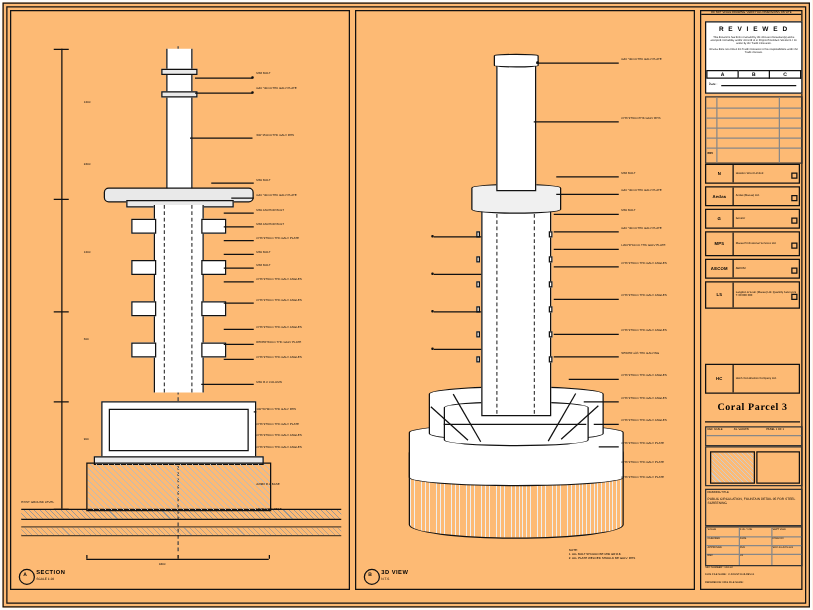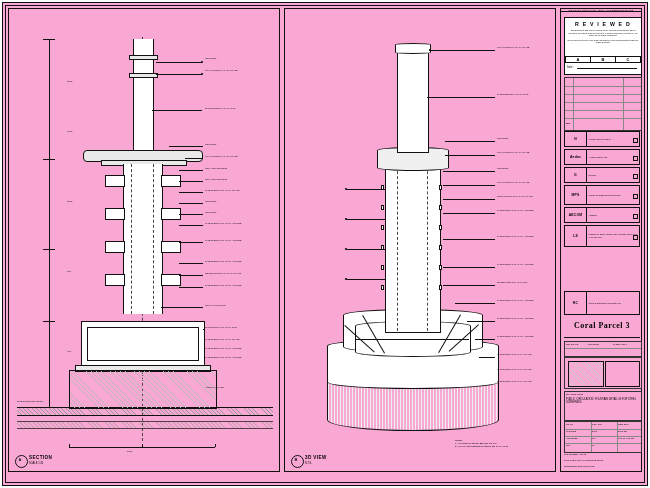--- a/index.html
+++ b/index.html
@@ -1,20 +1,20 @@
 <!DOCTYPE html>
 <html><head>
 <meta charset="utf-8">
 <style>
   html,body{margin:0;padding:0;background:#ffffff;}
   body{width:650px;height:488px;overflow:hidden;font-family:"Liberation Sans",sans-serif;}
   .sheet{position:relative;width:650px;height:488px;background:#fdfdfc;}
 
   
-  .panel{position:absolute;border:1px solid #111;background:#f9a8d4;box-sizing:border-box;}
+  .panel{position:absolute;border:1px solid #111;background:#fdba74;box-sizing:border-box;}
   .thin{border:0.5px solid #333;}
   .lbl{position:absolute;font-size:2.4px;line-height:1.15;color:#111;white-space:nowrap;}
   .lbl4{position:absolute;font-size:4px;line-height:1.2;color:#111;white-space:nowrap;}
   .lead{position:absolute;background:#111;height:0.5px;transform-origin:0 0;}
   .dot{position:absolute;width:1.6px;height:1.6px;border-radius:50%;background:#111;}
 
   
   #frame-outer{left:2px;top:2px;width:646px;height:484px;border:1px solid #111;}
   #frame-inner{left:5px;top:5px;width:640px;height:478px;border:0.7px solid #111;}
 

